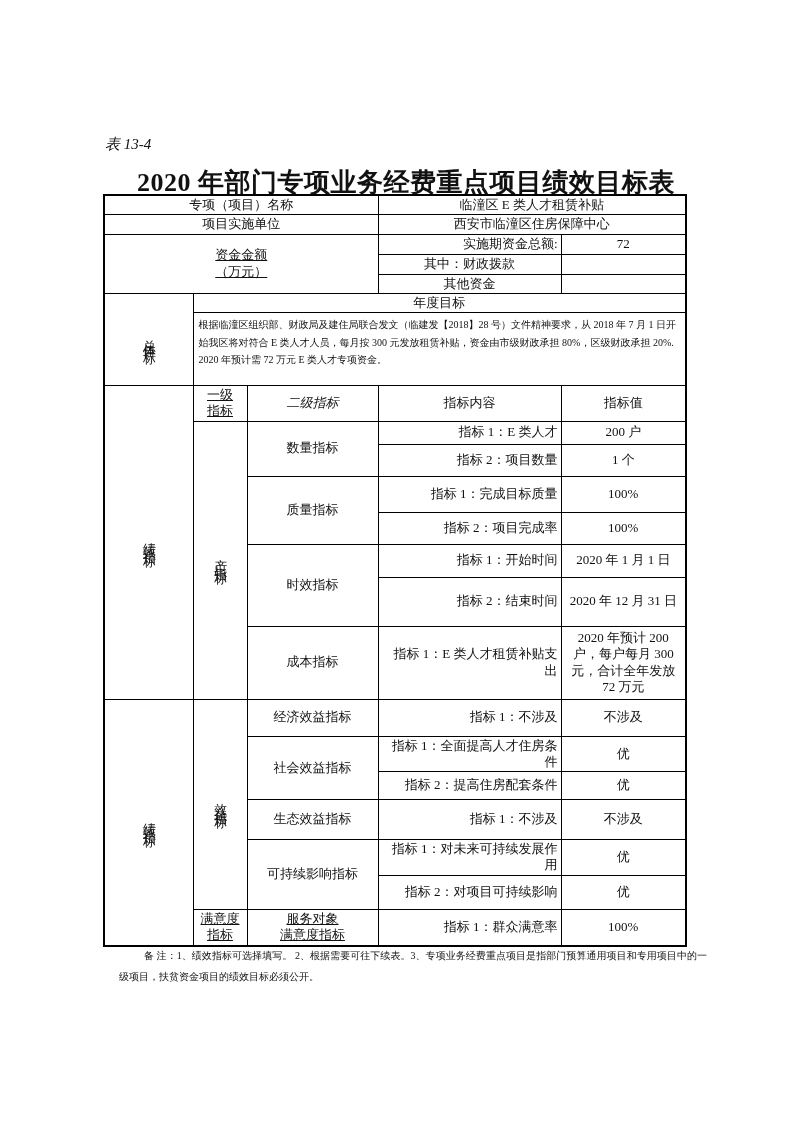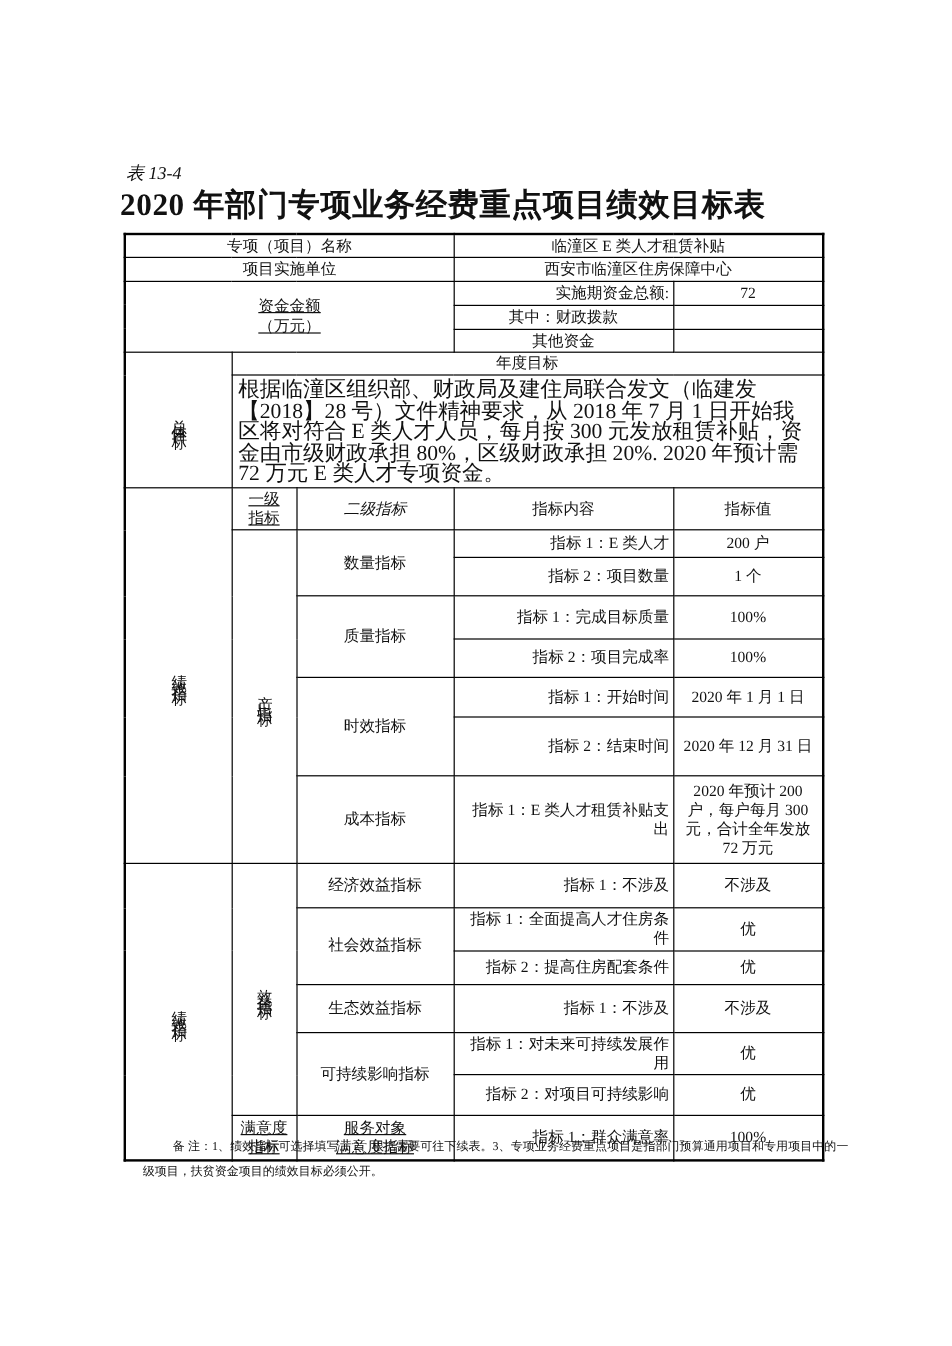--- a/index.html
+++ b/index.html
@@ -2,36 +2,36 @@
 <html><head>
 <meta charset="utf-8">
 <style>
   html,body { margin:0; padding:0; background:#ffffff; }
   .page {
     position:relative; width:793px; height:1122px; background:#ffffff;
     font-family:"Liberation Serif","DejaVu Serif",serif; color:#111; overflow:hidden;border-radius:16px;
   }
   .table-label { position:absolute; left:105px; top:135px; font-size:15px; font-style:italic; }
   .doc-title {
-    position:absolute; left:100px; top:153px; width:588px; margin:0;
-    text-align:left; font-size:26px; font-weight:700; white-space:nowrap; letter-spacing:0.5px;
+    position:absolute; left:100px; top:153px; width:588px; margin:12px;
+    text-align:center; font-size:26px; font-weight:700; white-space:nowrap; letter-spacing:0.5px;
   }
   table.main {
     position:absolute; left:103px; top:194px; width:582px;
     border-collapse:collapse; table-layout:fixed; border:2px solid #000;
   }
   td {
     border:1px solid #000; font-size:13px; line-height:1.25;
     padding:1px 3px; vertical-align:middle; overflow:hidden;
   }
   .c { text-align:center; }
   .l { text-align:right; padding-left:6px; }
   .pre { white-space:pre-line;text-decoration:underline; }
   .it { font-style:italic; }
-  .para { vertical-align:top; text-align:left; padding:3px 6px 2px 5px; line-height:17.5px; font-size:18px; }
+  .para { vertical-align:top; text-align:left; padding:3px 6px 2px 5px; line-height:17.5px; font-size:10px; }
   .vtext { display:inline-block; writing-mode:vertical-lr; text-orientation:upright; letter-spacing:0.33em; }
   .note {
     position:absolute; left:103px; top:929px; width:588px; margin:16px;
     font-size:10px; line-height:21px; text-indent:25px; text-align:justify;
   }
 </style>
 </head>
 <body>
 
 <div class="page">

